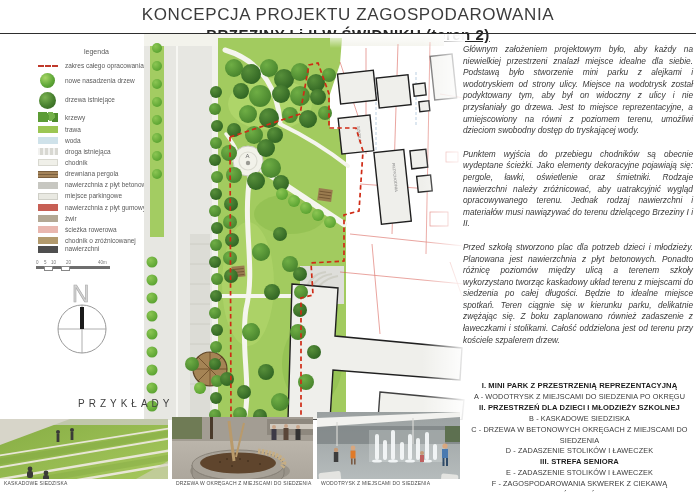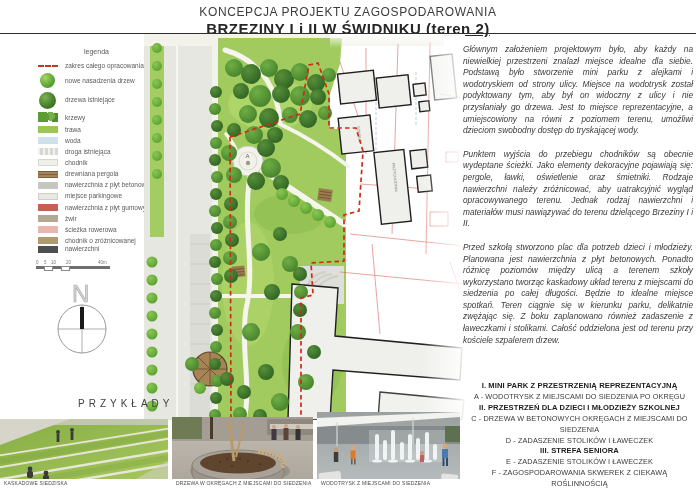--- a/index.html
+++ b/index.html
@@ -1,20 +1,20 @@
 <!DOCTYPE html>
 <html><head>
 <meta charset="utf-8">
 <style>
   html,body{margin:0;padding:0;background:#fff;}
   .page{position:relative;width:696px;height:492px;background:#fff;overflow:hidden;
         font-family:"Liberation Sans",sans-serif;color:#3d3d3d;}
   
   .titleblock{position:absolute;left:0;top:5px;width:696px;text-align:center;}
-  .title1{font-size:12px;letter-spacing:.6px;color:#3c3c3c;}
+  .title1{font-size:17px;letter-spacing:.6px;color:#3c3c3c;}
   .title2{font-size:15px;font-weight:bold;letter-spacing:.5px;color:#262626;margin-top:1px;text-decoration:underline;}
   .rule{position:absolute;left:0;top:33px;width:696px;border-top:1.6px solid #2e2e2e;}
   
   .legend{position:absolute;left:38px;top:48px;width:130px;}
   .lg-title{font-size:7px;color:#5a5a5a;margin:0 0 7px 46px;}
   .lg-row{display:flex;align-items:center;margin-bottom:3.6px;}
   .lg-label{font-size:6.5px;color:#5a5a5a;line-height:7.5px;}
   .sw{width:20px;min-width:20px;height:7px;margin-right:7px;box-sizing:border-box;}
   .sw0{height:0;background:none;border-top:2px dashed #c0392b;}
   .sw1{width:15px;min-width:15px;height:15px;margin:0 10px 0 2px;border-radius:50%;
@@ -416,20 +416,21 @@
   <div class="narrative">
     <p class="para">Głównym założeniem projektowym było, aby każdy na niewielkiej przestrzeni znalazł miejsce idealne dla siebie. Podstawą było  stworzenie mini parku z alejkami i wodotryskiem od strony ulicy.  Miejsce na wodotrysk został podyktowany tym, aby był on widoczny z ulicy i nie przysłaniały go drzewa. Jest to miejsce reprezentacyjne, a umiejscowiony na równi z poziomem terenu, umożliwi dzieciom swobodny dostęp do tryskającej wody.</p>
     <p class="para">Punktem wyjścia do przebiegu chodników są obecnie wydeptane ścieżki. Jako  elementy  dekoracyjne  pojawiają  się:  pergole,  ławki,  oświetlenie oraz śmietniki. Rodzaje nawierzchni należy zróżnicować, aby uatrakcyjnić wygląd opracowywanego terenu. Jednak rodzaj nawierzchni i materiałów musi nawiązywać do terenu dzielącego Brzeziny I i II.</p>
     <p class="para">Przed szkołą stworzono plac dla potrzeb dzieci i młodzieży. Planowana jest nawierzchnia z płyt betonowych. Ponadto różnicę poziomów między ulicą a terenem szkoły wykorzystano tworząc kaskadowy układ terenu z miejscami do siedzenia po całej długości. Będzie to idealne miejsce spotkań. Teren ciągnie się w kierunku parku, delikatnie zwężając się. Z boku zaplanowano również zadaszenie z ławeczkami i stolikami. Całość oddzielona jest od terenu przy kościele szpalerem drzew.</p>
   </div>
 
   <div class="program">
     <div class="prog-line prog-head">I. MINI PARK Z PRZESTRZENIĄ REPREZENTACYJNĄ</div>
     <div class="prog-line">A - WODOTRYSK Z MIEJSCAMI DO SIEDZENIA PO OKRĘGU</div>
     <div class="prog-line prog-head">II. PRZESTRZEŃ DLA DZIECI I MŁODZIEŻY SZKOLNEJ</div>
+    <div class="prog-line">B - KASKADOWE SIEDZISKA</div>
     <div class="prog-line">C - DRZEWA W  BETONOWYCH OKRĘGACH Z MIEJSCAMI DO SIEDZENIA</div>
     <div class="prog-line">D - ZADASZENIE STOLIKÓW I ŁAWECZEK</div>
     <div class="prog-line prog-head">III. STREFA SENIORA</div>
     <div class="prog-line">E - ZADASZENIE STOLIKÓW I ŁAWECZEK</div>
     <div class="prog-line">F - ZAGOSPODAROWANIA SKWEREK Z CIEKAWĄ ROŚLINNOŚCIĄ</div>
   </div>
 
   <div class="examples-title">PRZYKŁADY</div>
 
   <div class="photo ph1">

